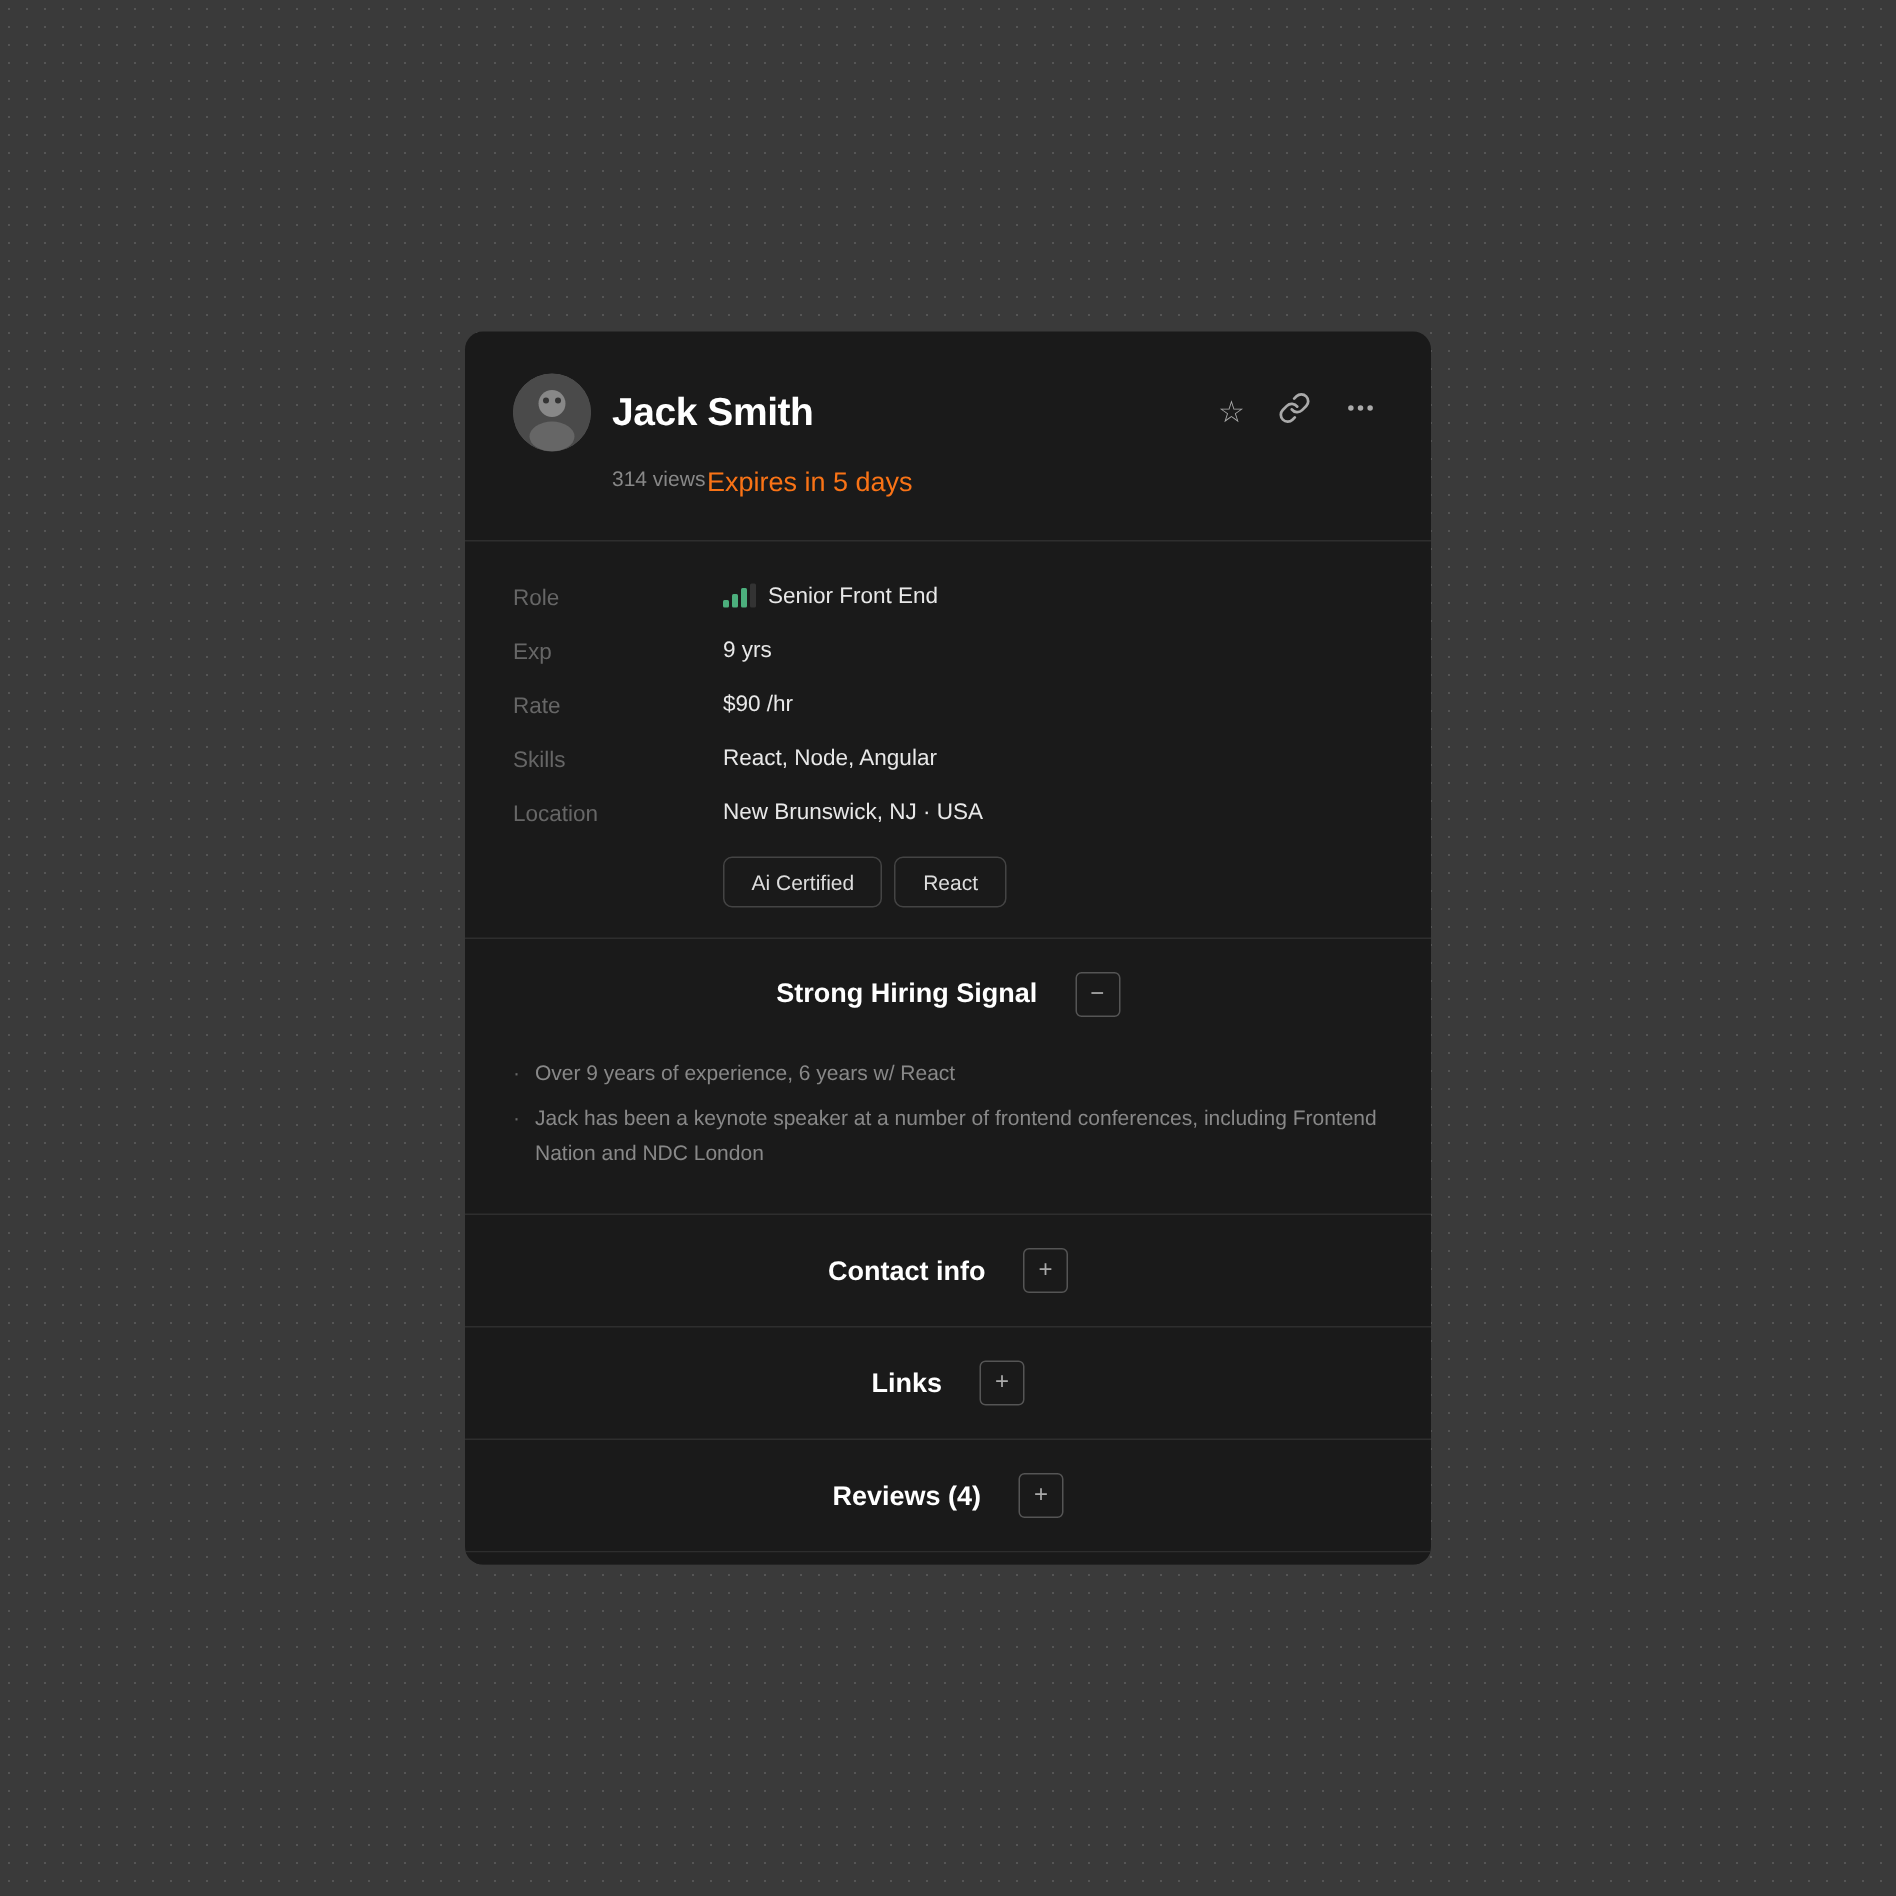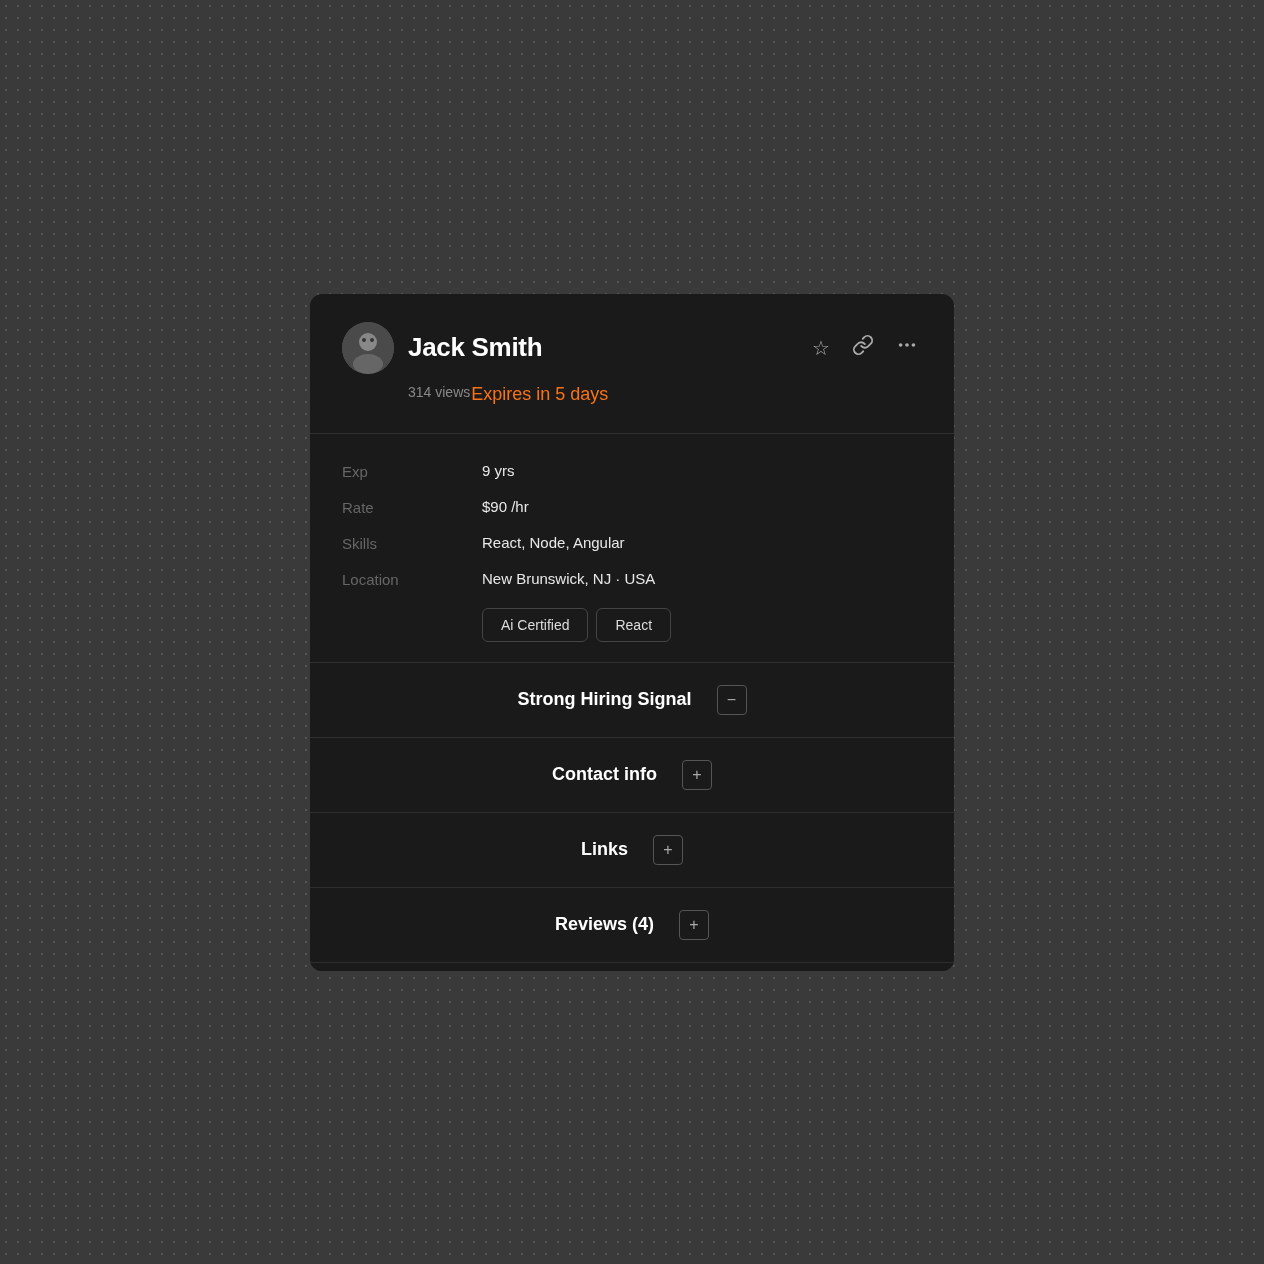--- a/index.html
+++ b/index.html
@@ -267,20 +267,32 @@
       </div>
     </div>
     <div class="meta-row">
       <span class="views">314 views</span>
       <span class="expires">Expires in 5 days</span>
     </div>
   </div>
 
   <div class="details-section">
     <div class="detail-row">
+      <span class="detail-label">Role</span>
+      <span class="detail-value">
+        <span class="signal-bars">
+          <span class="bar bar-1"></span>
+          <span class="bar bar-2"></span>
+          <span class="bar bar-3"></span>
+          <span class="bar bar-4"></span>
+        </span>
+        <span>Senior Front End</span>
+      </span>
+    </div>
+    <div class="detail-row">
       <span class="detail-label">Exp</span>
       <span class="detail-value">9 yrs</span>
     </div>
     <div class="detail-row">
       <span class="detail-label">Rate</span>
       <span class="detail-value">$90 /hr</span>
     </div>
     <div class="detail-row">
       <span class="detail-label">Skills</span>
       <span class="detail-value">React, Node, Angular</span>
@@ -295,20 +307,30 @@
     </div>
   </div>
 
   <div class="section">
     <div class="section-header">
       <span class="section-title">Strong Hiring Signal</span>
       <div class="section-toggle">
         <span>−</span>
       </div>
     </div>
+    <div class="section-content">
+      <ul class="bullet-list">
+        <li>
+          <span>Over 9 years of experience, 6 years w/ React</span>
+        </li>
+        <li>
+          <span>Jack has been a keynote speaker at a number of frontend conferences, including Frontend Nation and NDC London</span>
+        </li>
+      </ul>
+    </div>
   </div>
 
   <div class="section collapsed-section">
     <div class="section-header">
       <span class="section-title">Contact info</span>
       <div class="section-toggle">
         <span>+</span>
       </div>
     </div>
   </div>

